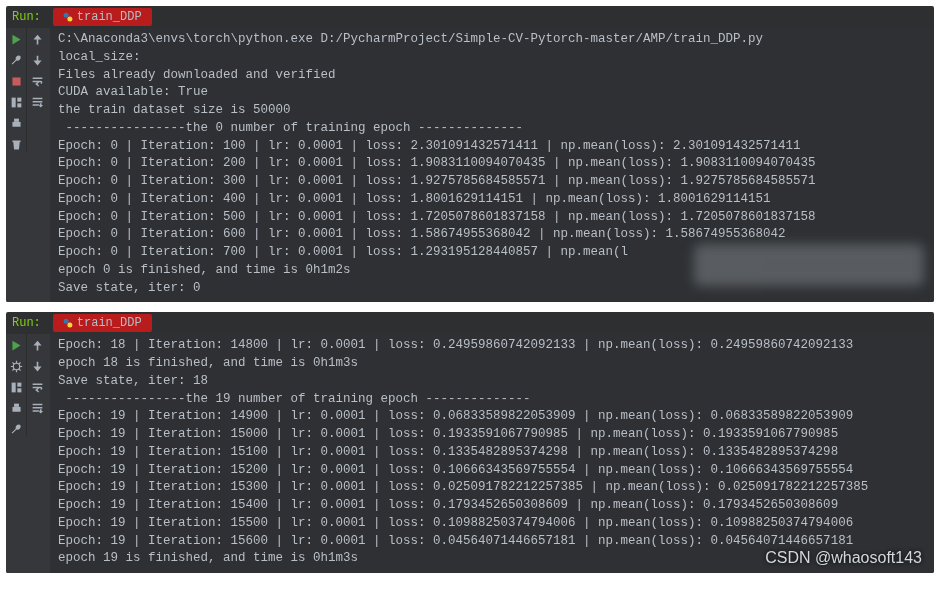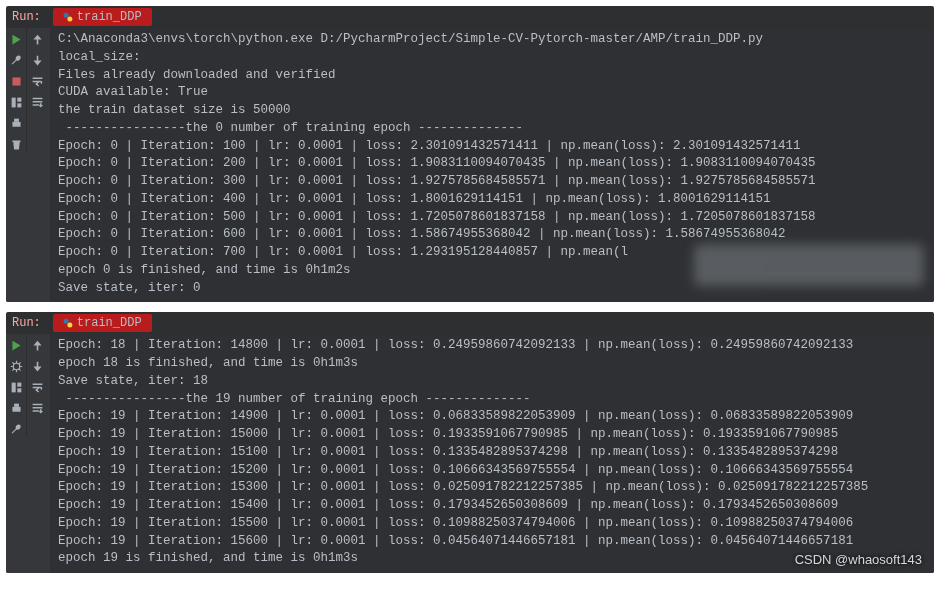--- a/index.html
+++ b/index.html
@@ -19,21 +19,21 @@
     overflow: hidden;
   }
   .panel-header {
     height: 22px;
     display: flex;
     align-items: center;
     color: #b7bdc5;
     font-size: 12px;
   }
   .panel-header .run-label {
-    color: #fca5a5;
+    color: #84cc16;
     padding: 0 6px;
     text-align: right;
   }
   .tab {
     display: flex;
     align-items: center;
     gap: 4px;
     background: #b91c1c;
     padding: 2px 10px;
     border-radius: 2px;
@@ -96,21 +96,21 @@
     flex-direction: column;
     width:100%;
   }
   .body-row { display:flex; }
   .watermark {
     position: absolute;
     bottom: 6px;
     right: 12px;
     color: #d4d8dc;
     font-family: Arial, sans-serif;
-    font-size: 13px;
+    font-size: 16px;
     text-shadow: 0 0 4px #000;
   }
   .blur-box {
     position: absolute;
     right: 10px;
     bottom: 16px;
     width: 230px;
     height: 42px;
     background: #6c7075;
     filter: blur(6px);

